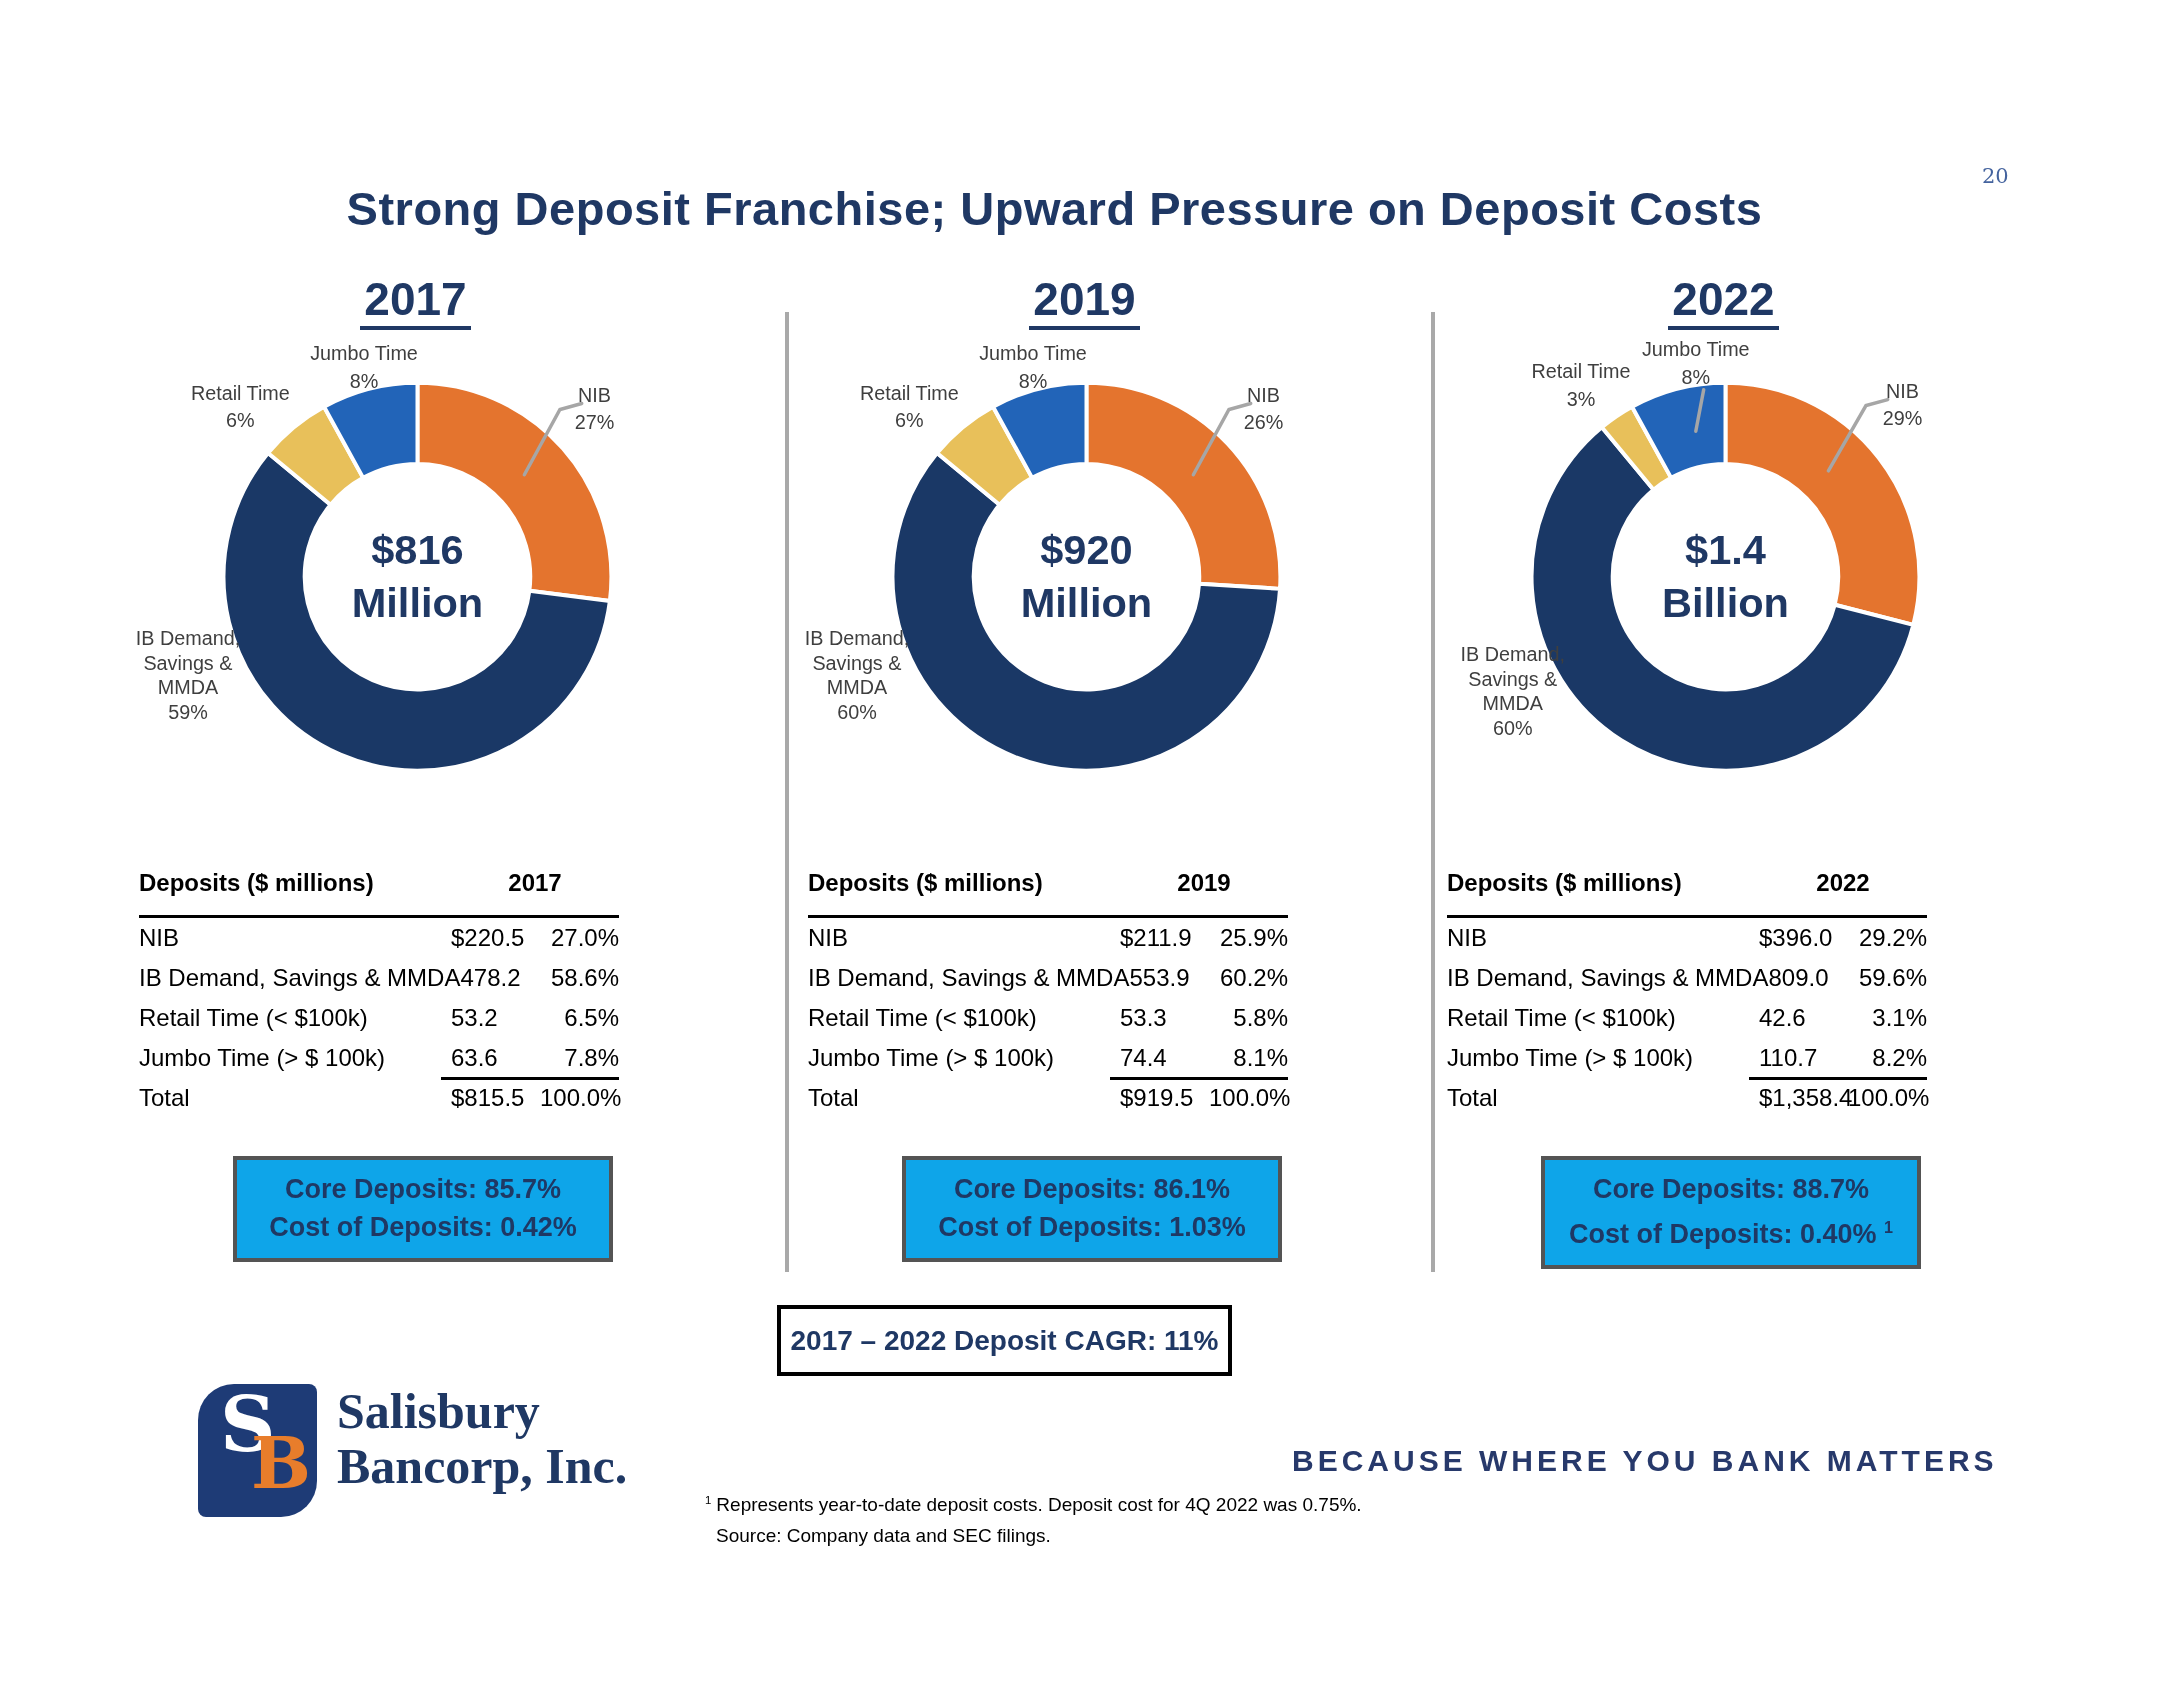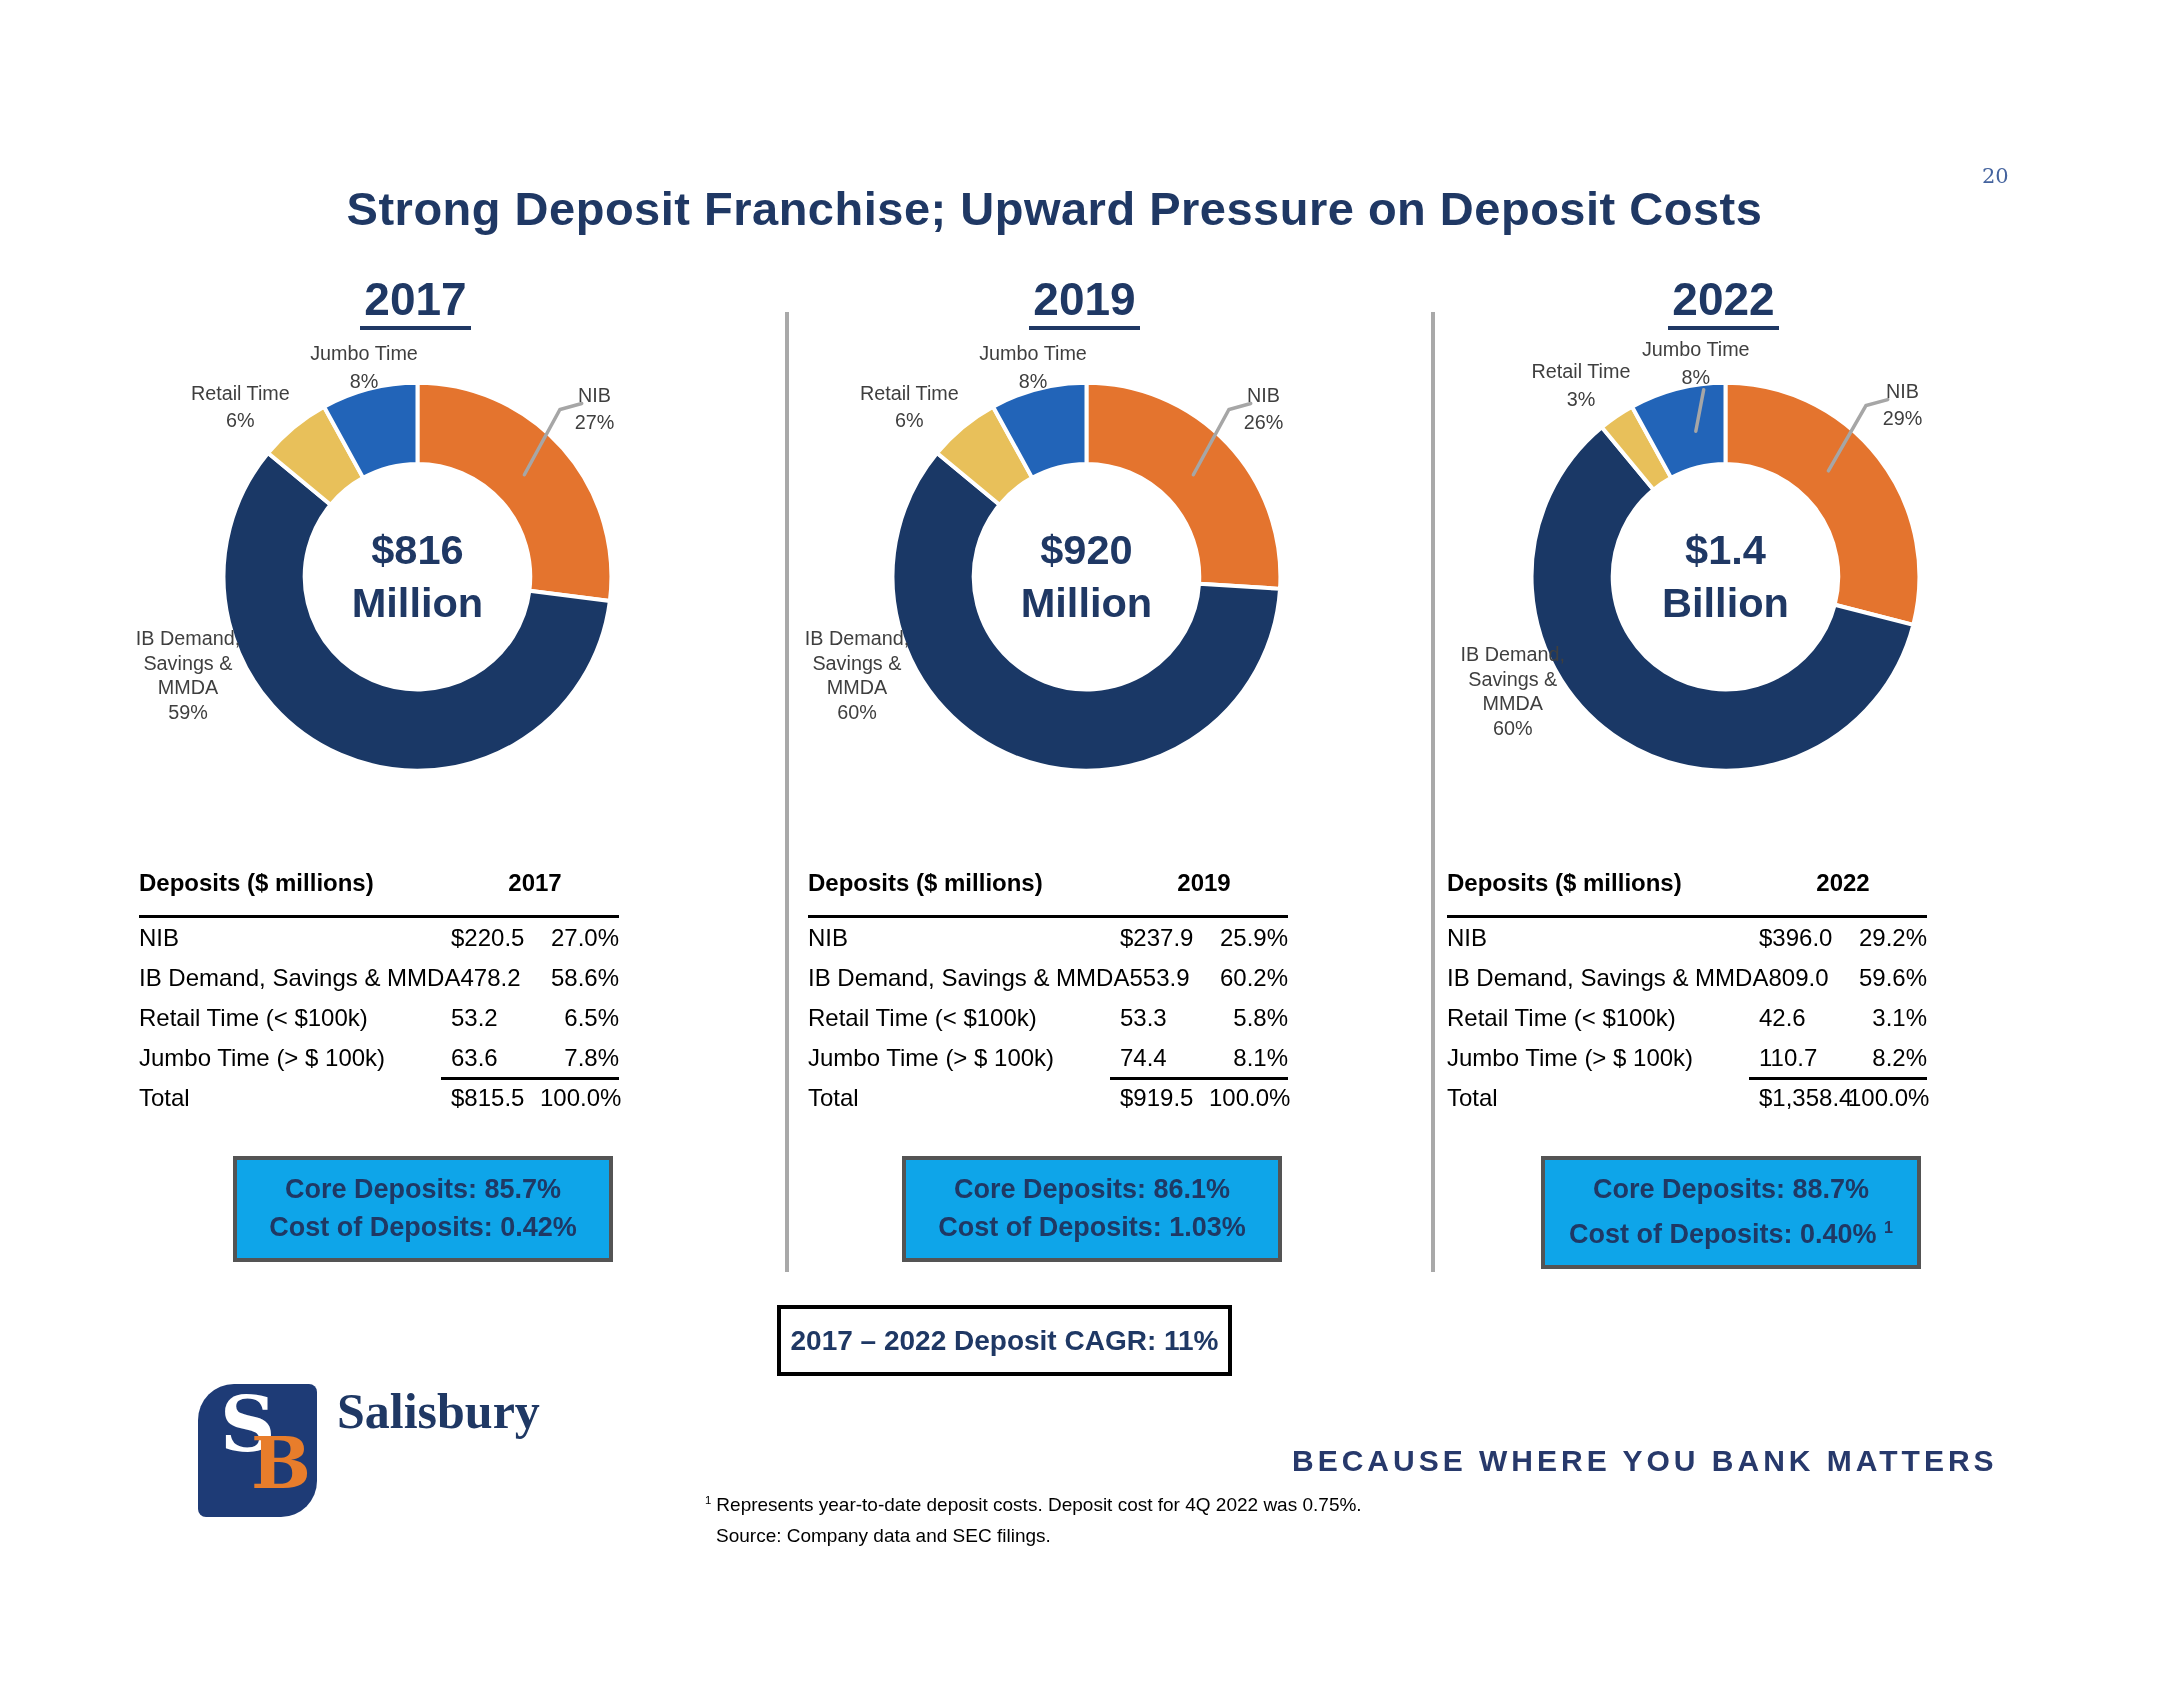--- a/index.html
+++ b/index.html
@@ -82,20 +82,21 @@
 <div class="cagr">
   <span>2017 – 2022 Deposit CAGR: 11%</span>
 </div>
 
 <div class="mark">
   <span class="s">S</span>
   <span class="b">B</span>
 </div>
 <div class="company">
   <div>Salisbury</div>
+  <div>Bancorp, Inc.</div>
 </div>
 
 <div class="tagline">BECAUSE WHERE YOU BANK MATTERS</div>
 
 <div class="footnotes">
   <div class="fn1"><sup>1</sup><span>Represents year-to-date deposit costs. Deposit cost for 4Q 2022 was 0.75%.</span></div>
   <div class="fn2">Source: Company data and SEC  filings.</div>
 </div>
 
 <div class="panel" style="left: 89px;">
@@ -184,21 +185,21 @@
       <text x="332" y="294" text-anchor="middle" class="center-line">Million</text>
     </svg>
     <div class="dep-table">
       <div class="thead">
         <span class="lbl">Deposits ($ millions)</span>
         <span class="yr">2019</span>
       </div>
       <div class="tbody">
         <div class="trow">
           <span class="lbl">NIB</span>
-          <span class="val">$237.9</span>
+          <span class="val">$211.9</span>
           <span class="pct">25.9%</span>
         </div>
         <div class="trow">
           <span class="lbl">IB Demand, Savings &amp; MMDA</span>
           <span class="val">553.9</span>
           <span class="pct">60.2%</span>
         </div>
         <div class="trow">
           <span class="lbl">Retail Time (&lt; $100k)</span>
           <span class="val">53.3</span>

